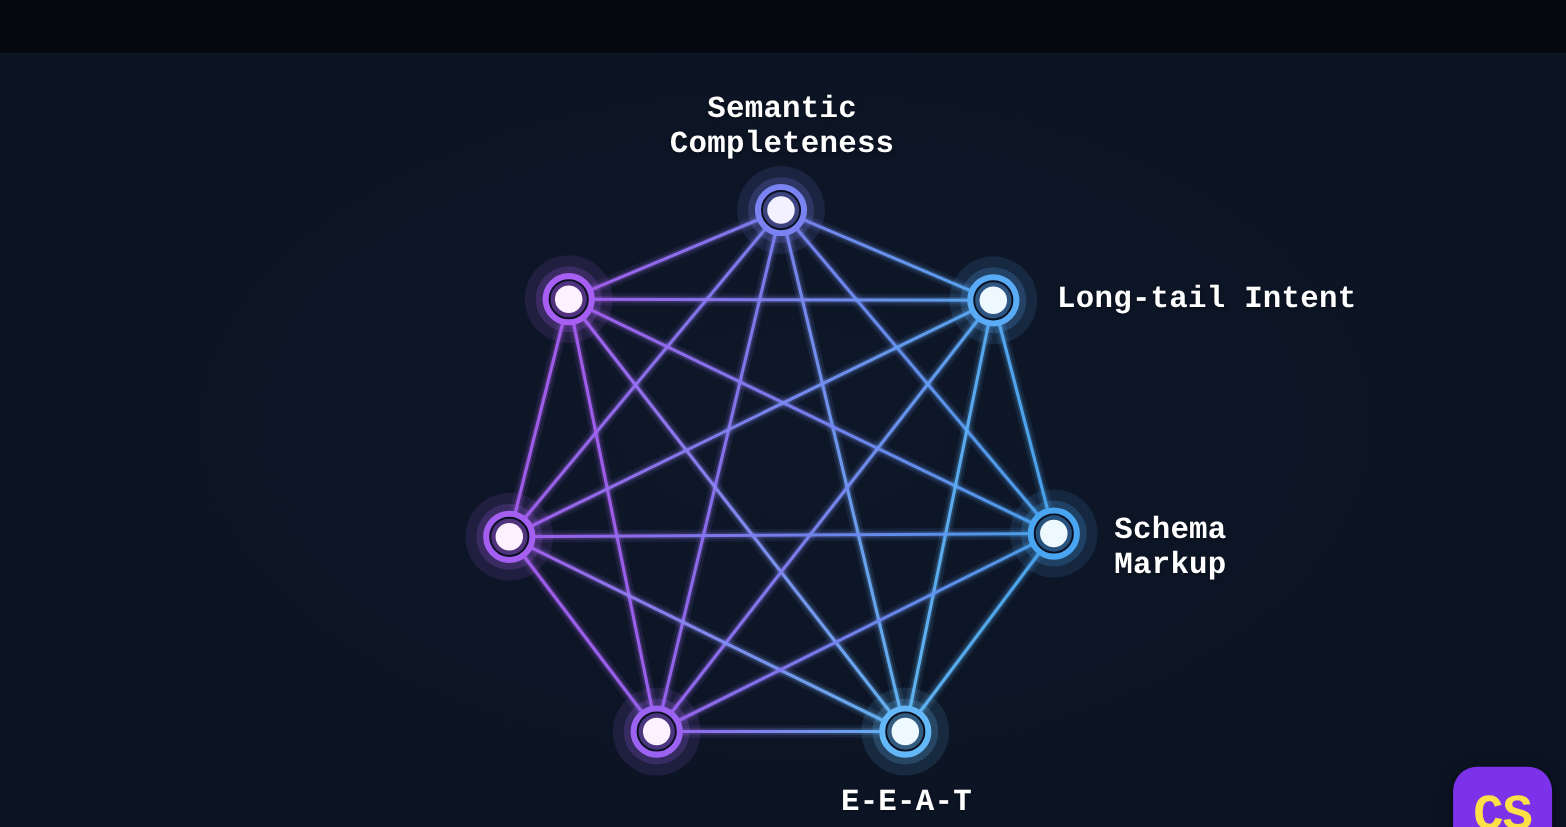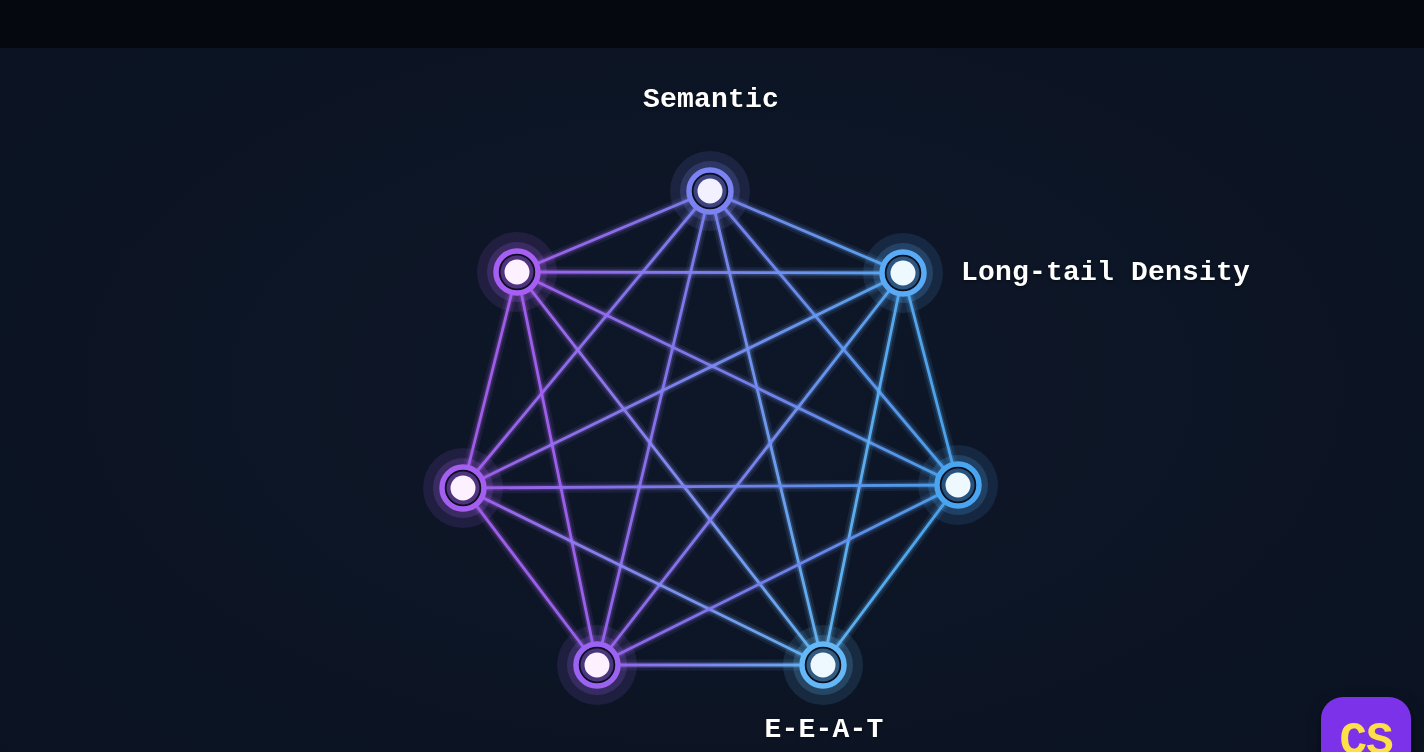--- a/index.html
+++ b/index.html
@@ -291,28 +291,33 @@
           <circle cx="823" cy="617" r="30" fill="#64b8f7" fill-opacity="0.2"></circle>
           <circle cx="823" cy="617" r="21" fill="#0a1020" stroke="#64b8f7" stroke-width="5.5"></circle>
           <circle cx="823" cy="617" r="16.5" fill="#64b8f7" fill-opacity="0.45"></circle>
           <circle cx="823" cy="617" r="12.5" fill="#eef8ff"></circle>
         </g>
       </g>
     </svg>
 
   <div class="node-label lbl-semantic">
     <span class="label-line">Semantic</span>
+    <span class="label-line">Completeness</span>
   </div>
 
 
   <div class="node-label lbl-longtail">
-    <span class="label-line">Long-tail Density</span>
-  </div>
-
-
+    <span class="label-line">Long-tail Intent</span>
+  </div>
+
+
+  <div class="node-label lbl-schema">
+    <span class="label-line">Schema</span>
+    <span class="label-line">Markup</span>
+  </div>
 
 
   <div class="node-label lbl-eeat">
     <span class="label-line">E-E-A-T</span>
   </div>
 
   <div class="logo-badge" style="background: rgb(124, 50, 232); color: #fde047;">
     <span>CS</span>
   </div>
 

